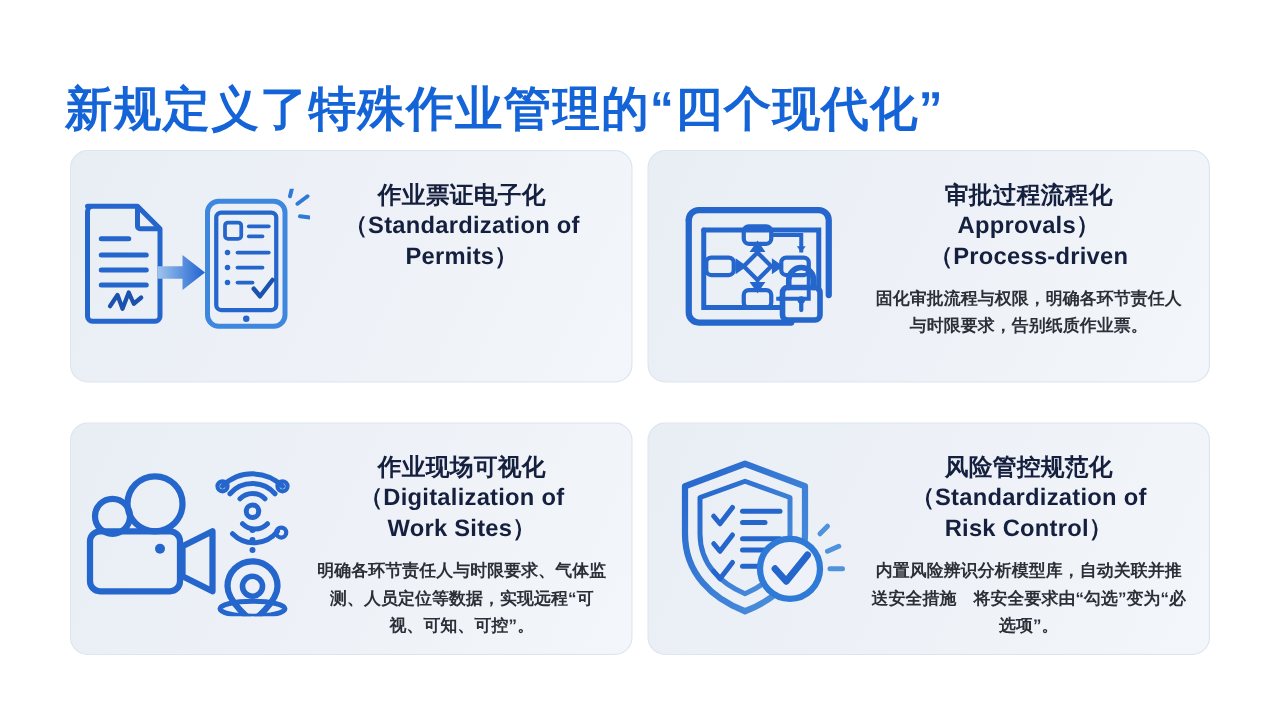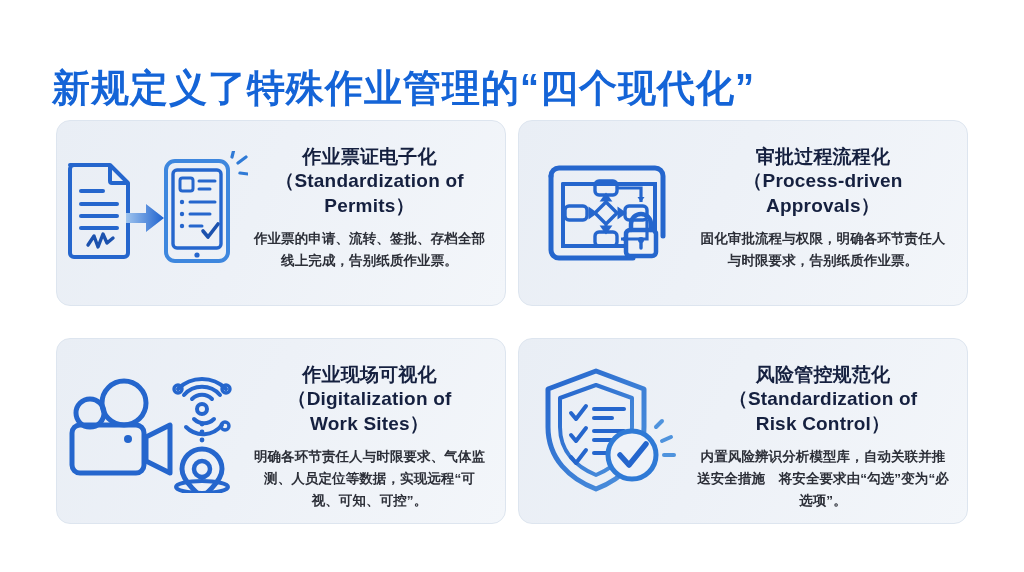--- a/index.html
+++ b/index.html
@@ -148,21 +148,20 @@
         <line x1="176" y1="12" x2="184" y2="6" stroke="#2f7ad6" stroke-width="3.2" stroke-linecap="round"></line>
         <line x1="178" y1="22" x2="186" y2="23" stroke="#2f7ad6" stroke-width="3.2" stroke-linecap="round"></line>
       </svg>
     </div>
     <div class="card-body">
       <div class="card-title">
         <span class="cn">作业票证电子化</span>
         <span class="en">（Standardization of</span>
         <span class="en">Permits）</span>
       </div>
-      <p class="card-desc">作业票的申请、流转、签批、存档全部线上完成，告别纸质作业票。</p>
     </div>
   </div>
 
   <div class="card right">
     <div class="card-icon">
       <svg width="130" height="118" viewBox="0 0 130 118" fill="none">
 
         <path d="M8 22 a8 8 0 0 1 8 -8 h96 a8 8 0 0 1 8 8 v60" stroke="#2566cd" stroke-width="5" fill="none" stroke-linecap="round"></path>
         <path d="M8 22 v74 a8 8 0 0 0 8 8 h74" stroke="#2566cd" stroke-width="5" fill="none" stroke-linecap="round"></path>
 
@@ -187,22 +186,22 @@
 
         <path d="M88 76 v-6 a10 10 0 0 1 20 0 v6" stroke="#2566cd" stroke-width="4.5" fill="none" stroke-linecap="round"></path>
         <rect x="83" y="76" width="30" height="26" rx="4" stroke="#2566cd" stroke-width="4.5" fill="none"></rect>
         <circle cx="98" cy="86" r="3" fill="#2566cd"></circle>
         <line x1="98" y1="88" x2="98" y2="94" stroke="#2566cd" stroke-width="3.4" stroke-linecap="round"></line>
       </svg>
     </div>
     <div class="card-body">
       <div class="card-title">
         <span class="cn">审批过程流程化</span>
+        <span class="en">Approvals）</span>
         <span class="en">（Process-driven</span>
-        <span class="en">Approvals）</span>
       </div>
       <p class="card-desc">固化审批流程与权限，明确各环节责任人与时限要求，告别纸质作业票。</p>
     </div>
   </div>
 
   <div class="card">
     <div class="card-icon">
       <svg width="186" height="124" viewBox="0 0 186 124" fill="none">
 
         <circle cx="62" cy="34" r="22" stroke="#2566cd" stroke-width="5" fill="none"></circle>

